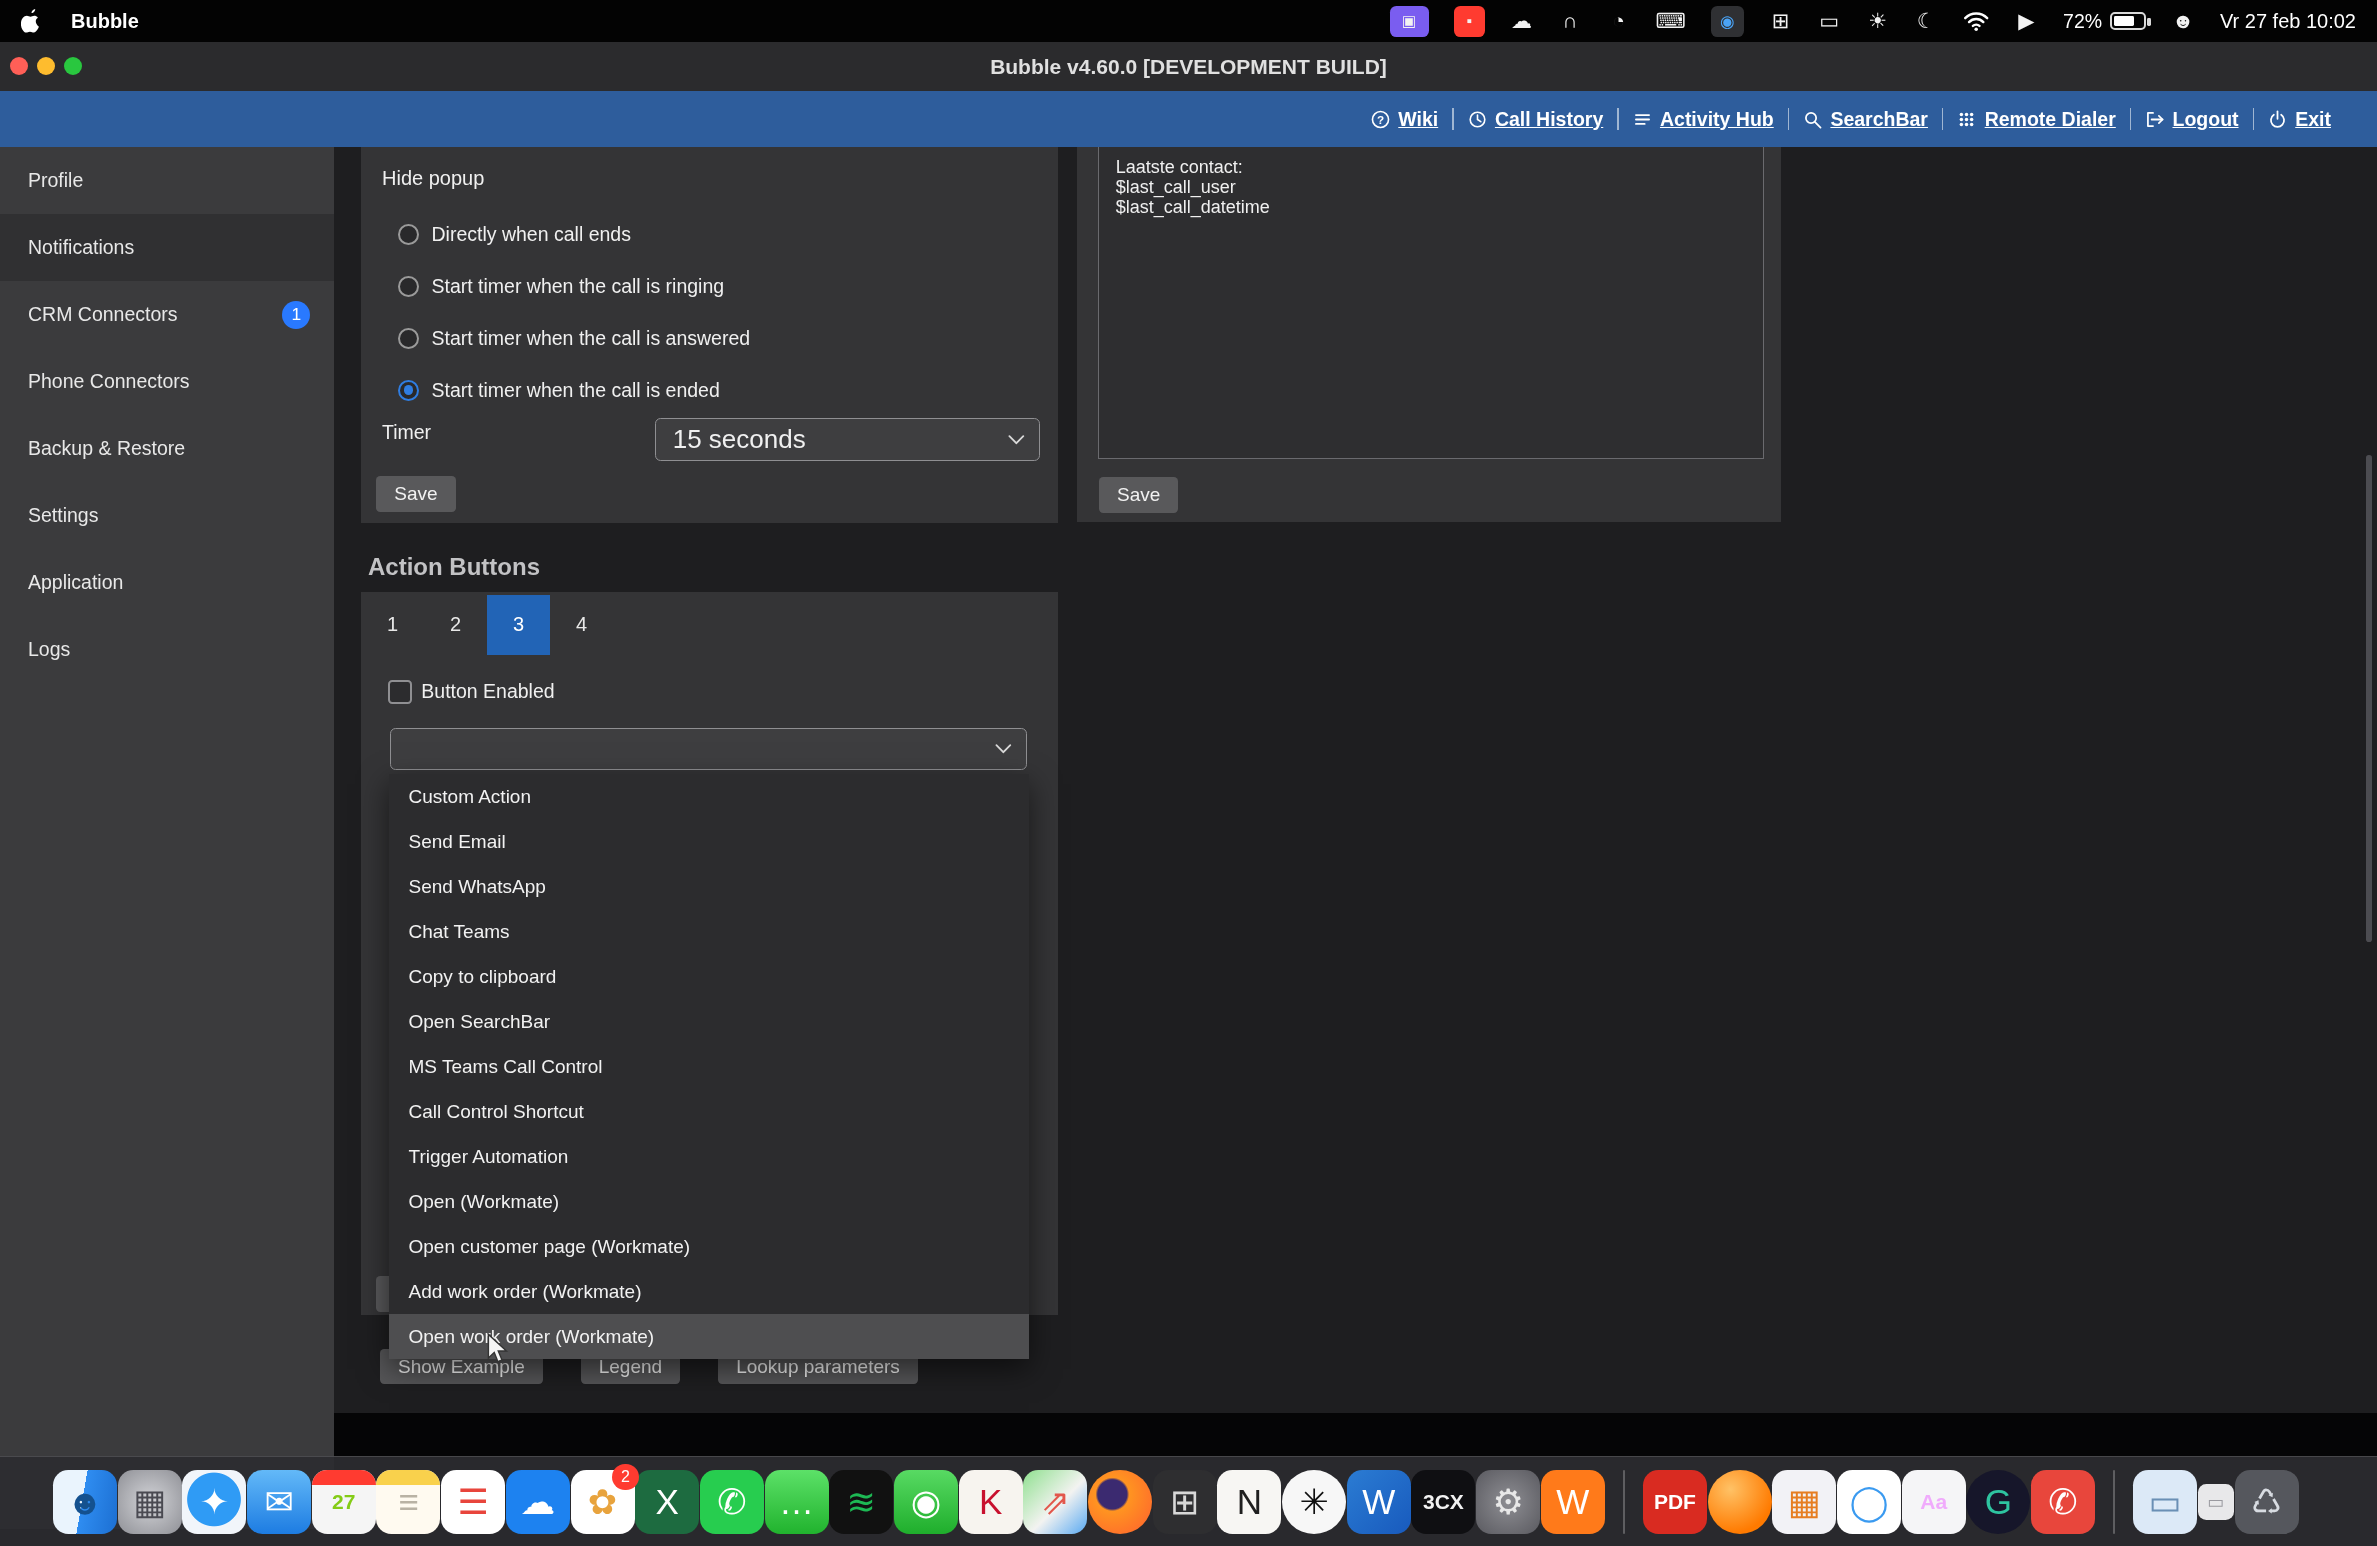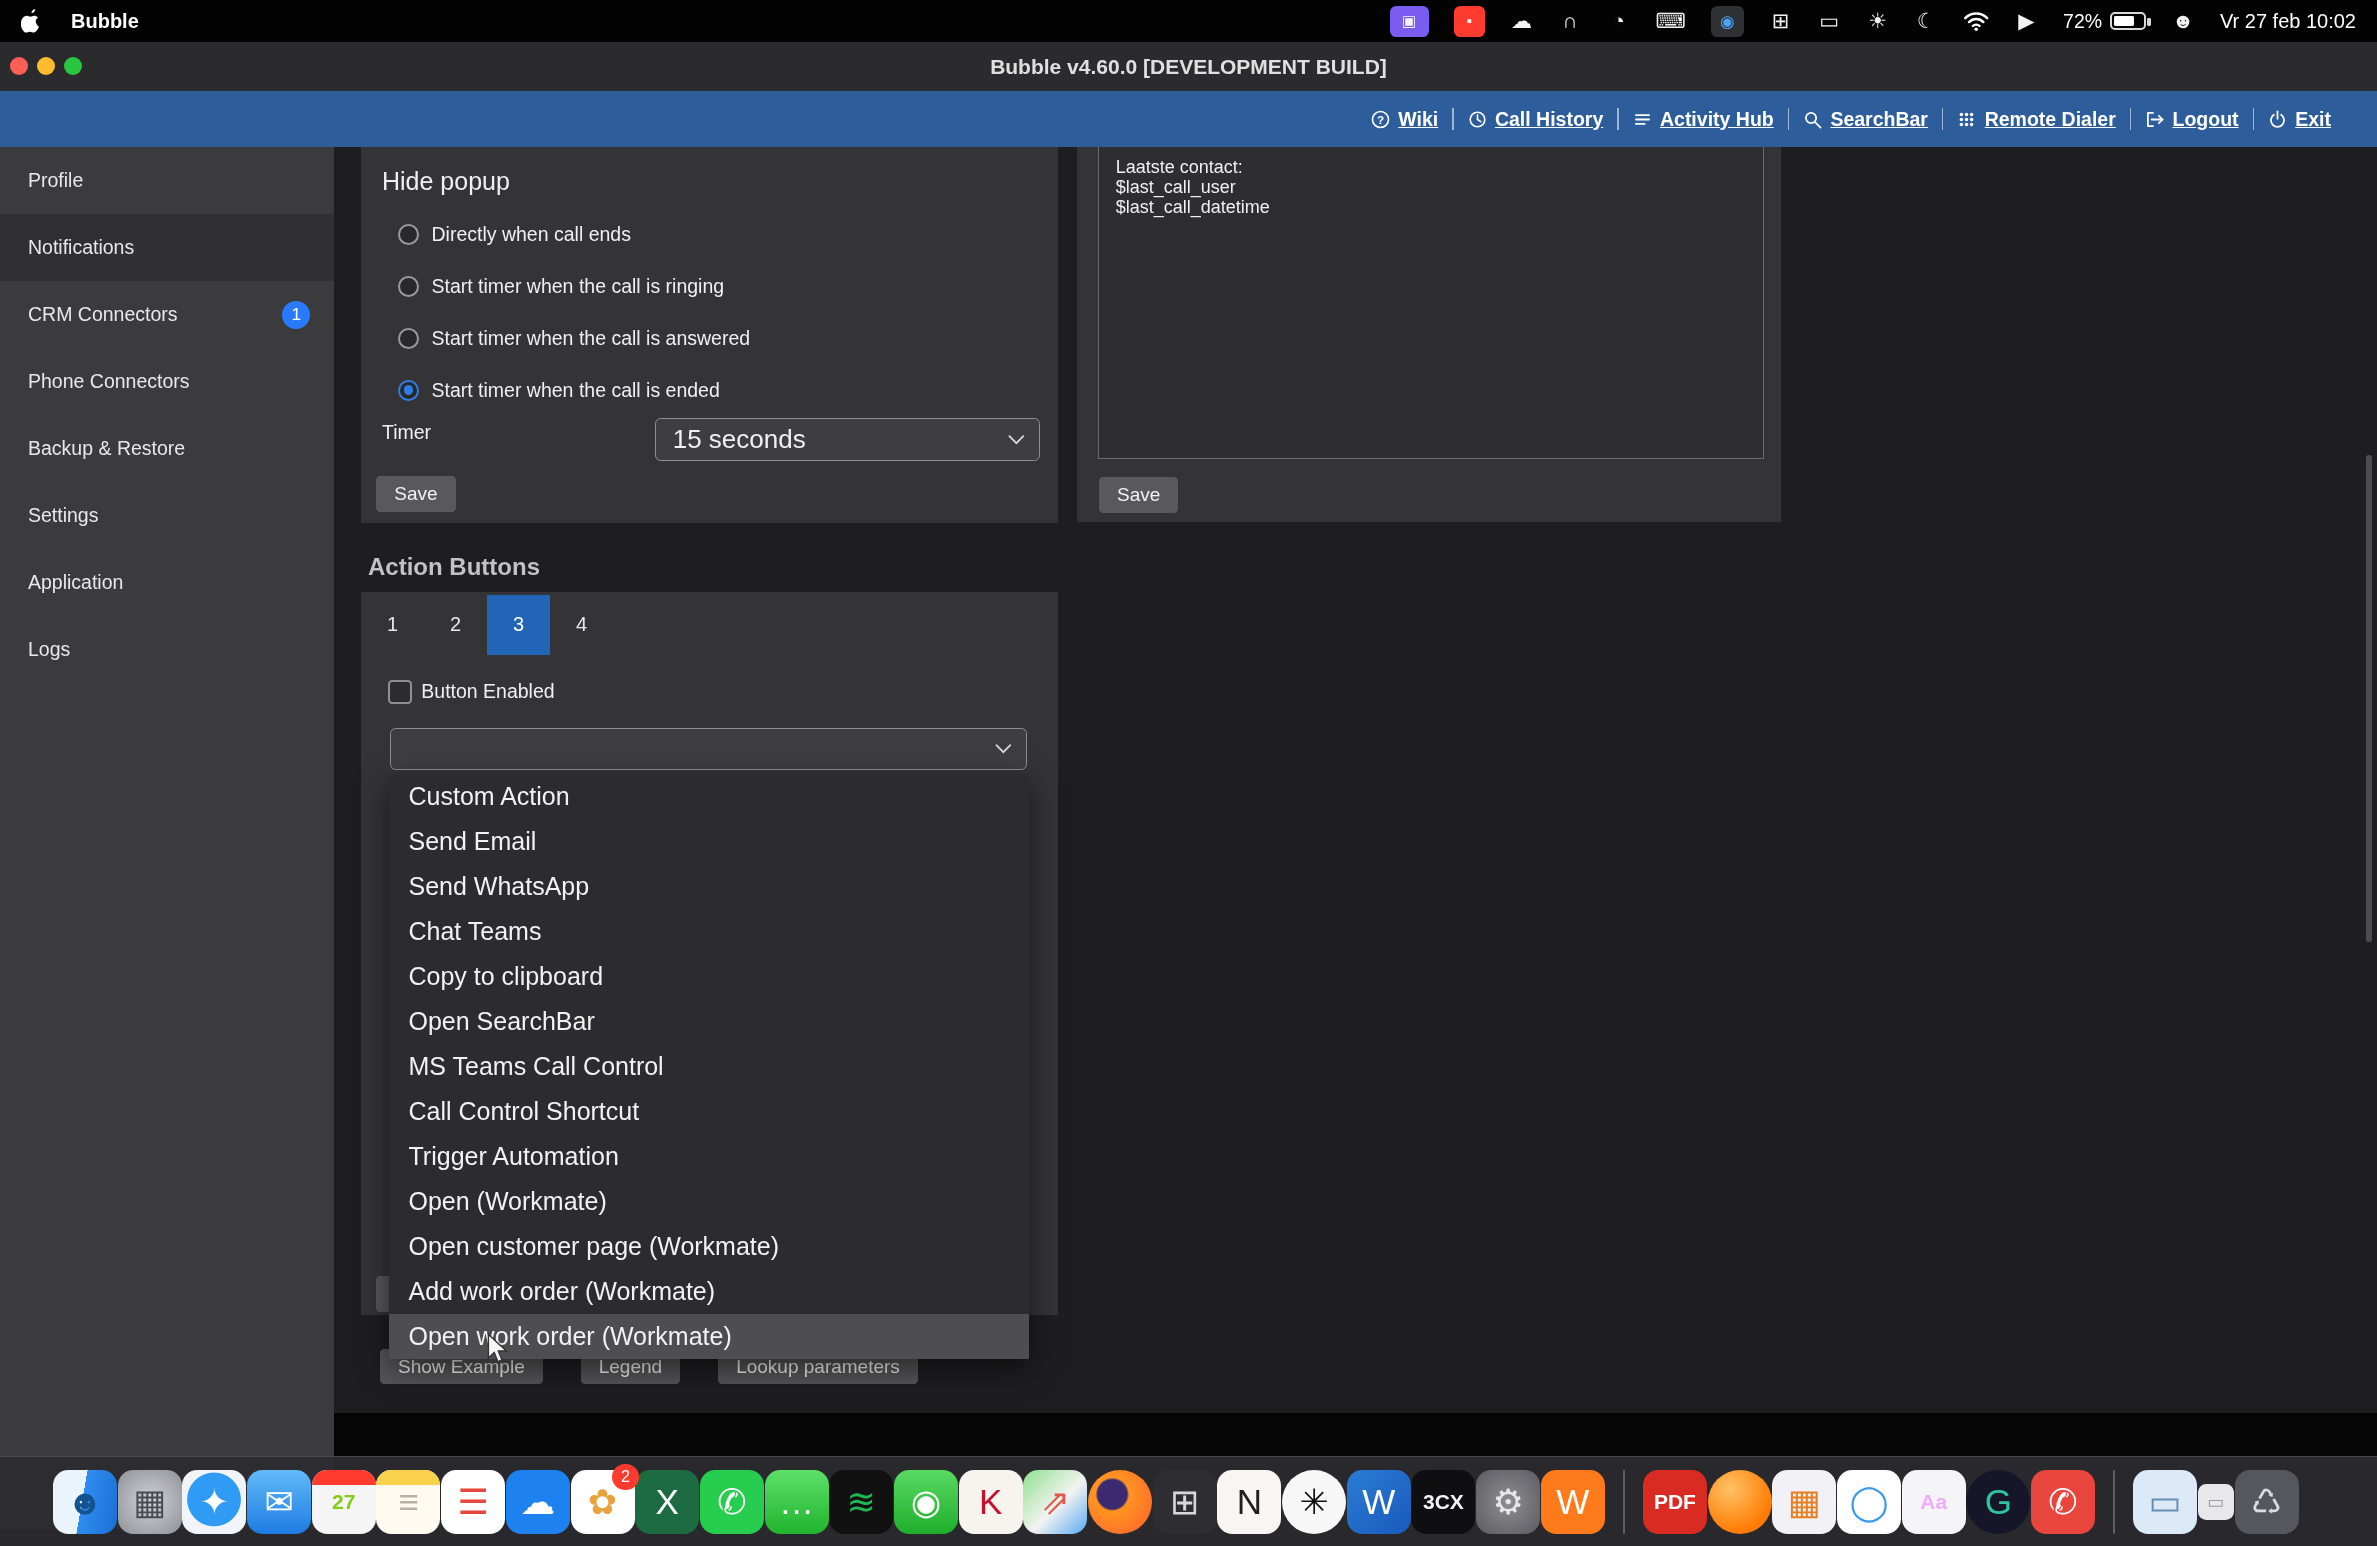--- a/index.html
+++ b/index.html
@@ -44,21 +44,21 @@
   .side-badge:empty{display:none;}
 
   .content{position:absolute;top:147px;left:334px;width:2044px;height:1266px;background:#1e1e20;}
 
   .panel{position:absolute;background:#343436;}
   #panel-popup{left:361px;top:147px;width:697px;height:376px;}
   #panel-contact{left:1077px;top:147px;width:704px;height:375px;}
   #panel-action{left:361px;top:592px;width:697px;height:723px;}
   .panel, .content-layer{color:#f0f0f0;}
 
-  .panel-title{position:absolute;left:21px;top:19.5px;font-size:25px;color:#f0f0f0;}
+  .panel-title{position:absolute;left:21px;top:19.5px;font-size:20px;color:#f0f0f0;}
   .radio-rows{position:absolute;left:16px;top:61px;right:0;}
   .radio-row{height:52px;display:flex;align-items:center;padding-left:21px;gap:12.5px;box-sizing:border-box;}
   .radio{flex:none;width:21px;height:21px;border-radius:50%;border:2.1px solid #9a9a9a;background:#29292b;box-sizing:border-box;position:relative;}
   .radio.sel{border-color:#2f7de1;}
   .radio.sel::after{content:"";position:absolute;left:3.5px;top:3.5px;width:9.7px;height:9.7px;border-radius:50%;background:#2f7de1;}
   .radio-label{font-size:19.5px;}
 
   .timer-label{position:absolute;left:21px;top:274px;font-size:19.5px;}
   .select{background:#3e3e40;border:1.4px solid #8f8f92;border-radius:5.6px;display:flex;align-items:center;padding:0 16.7px;font-size:26px;color:#f0f0f0;position:absolute;box-sizing:border-box;}
   .select .chev{position:absolute;right:14px;top:50%;transform:translateY(-50%);}
@@ -75,21 +75,21 @@
 
   .tabs{position:absolute;left:0;top:2.8px;display:flex;}
   .tab{width:63px;height:60px;display:flex;align-items:center;justify-content:center;font-size:20px;color:#e8e8e8;}
   .tab.active{background:#2264b6;color:#fff;}
   .cb-row{position:absolute;left:27px;top:88px;display:flex;align-items:center;gap:9.7px;}
   .checkbox{width:23.6px;height:23.6px;border:2.1px solid #8f8f92;border-radius:4.2px;background:#2c2c2e;box-sizing:border-box;}
   .cb-label{font-size:19.5px;}
   #action-select{left:28.5px;top:136px;width:637px;height:42px;}
 
   .menu{position:absolute;left:389px;top:774px;width:640px;background:#2c2c2e;z-index:40;box-shadow:0 9.7px 28px rgba(0,0,0,.55);}
-  .menu-item{height:45px;display:flex;align-items:center;padding-left:19.5px;font-size:25px;color:#f2f2f2;box-sizing:border-box;}
+  .menu-item{height:45px;display:flex;align-items:center;padding-left:19.5px;font-size:19px;color:#f2f2f2;box-sizing:border-box;}
   .menu-item.hl{background:#4e4e50;}
 
   #save-behind{position:absolute;left:376px;top:1276px;width:82px;z-index:30;}
   .footer-row{position:absolute;left:380px;top:1349px;display:flex;gap:38px;z-index:10;}
   .footer-row .btn{height:35px;background:#565658;}
 
   .scroll-thumb{position:absolute;left:2366px;top:455px;width:5.6px;height:487px;background:#55555a;border-radius:2.8px;opacity:.85;z-index:20;}
 
   
   .cursor{position:absolute;left:487px;top:1333px;z-index:100;}

